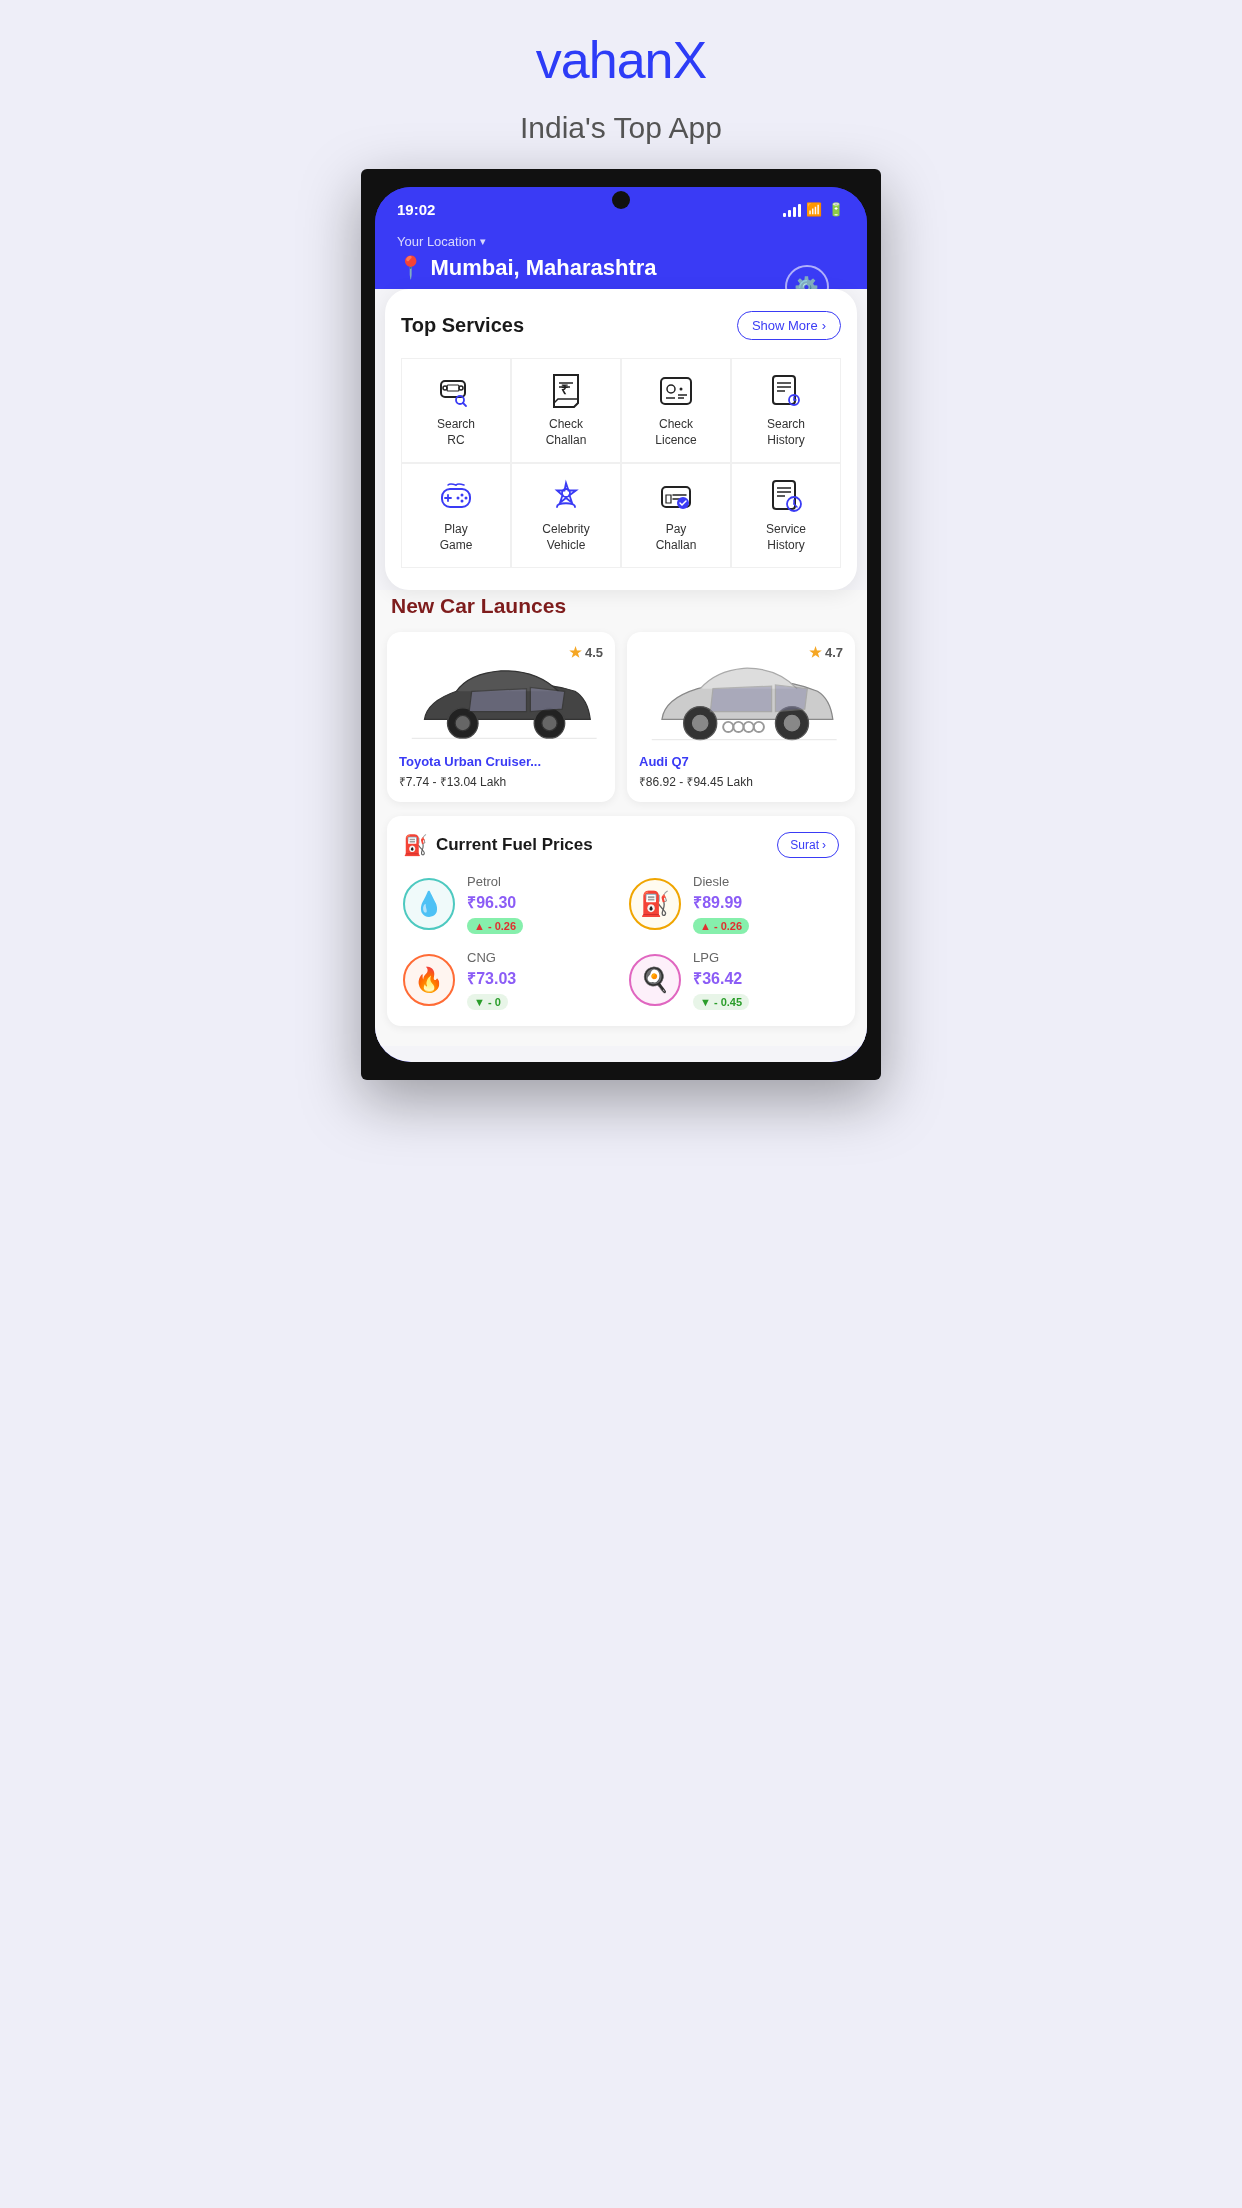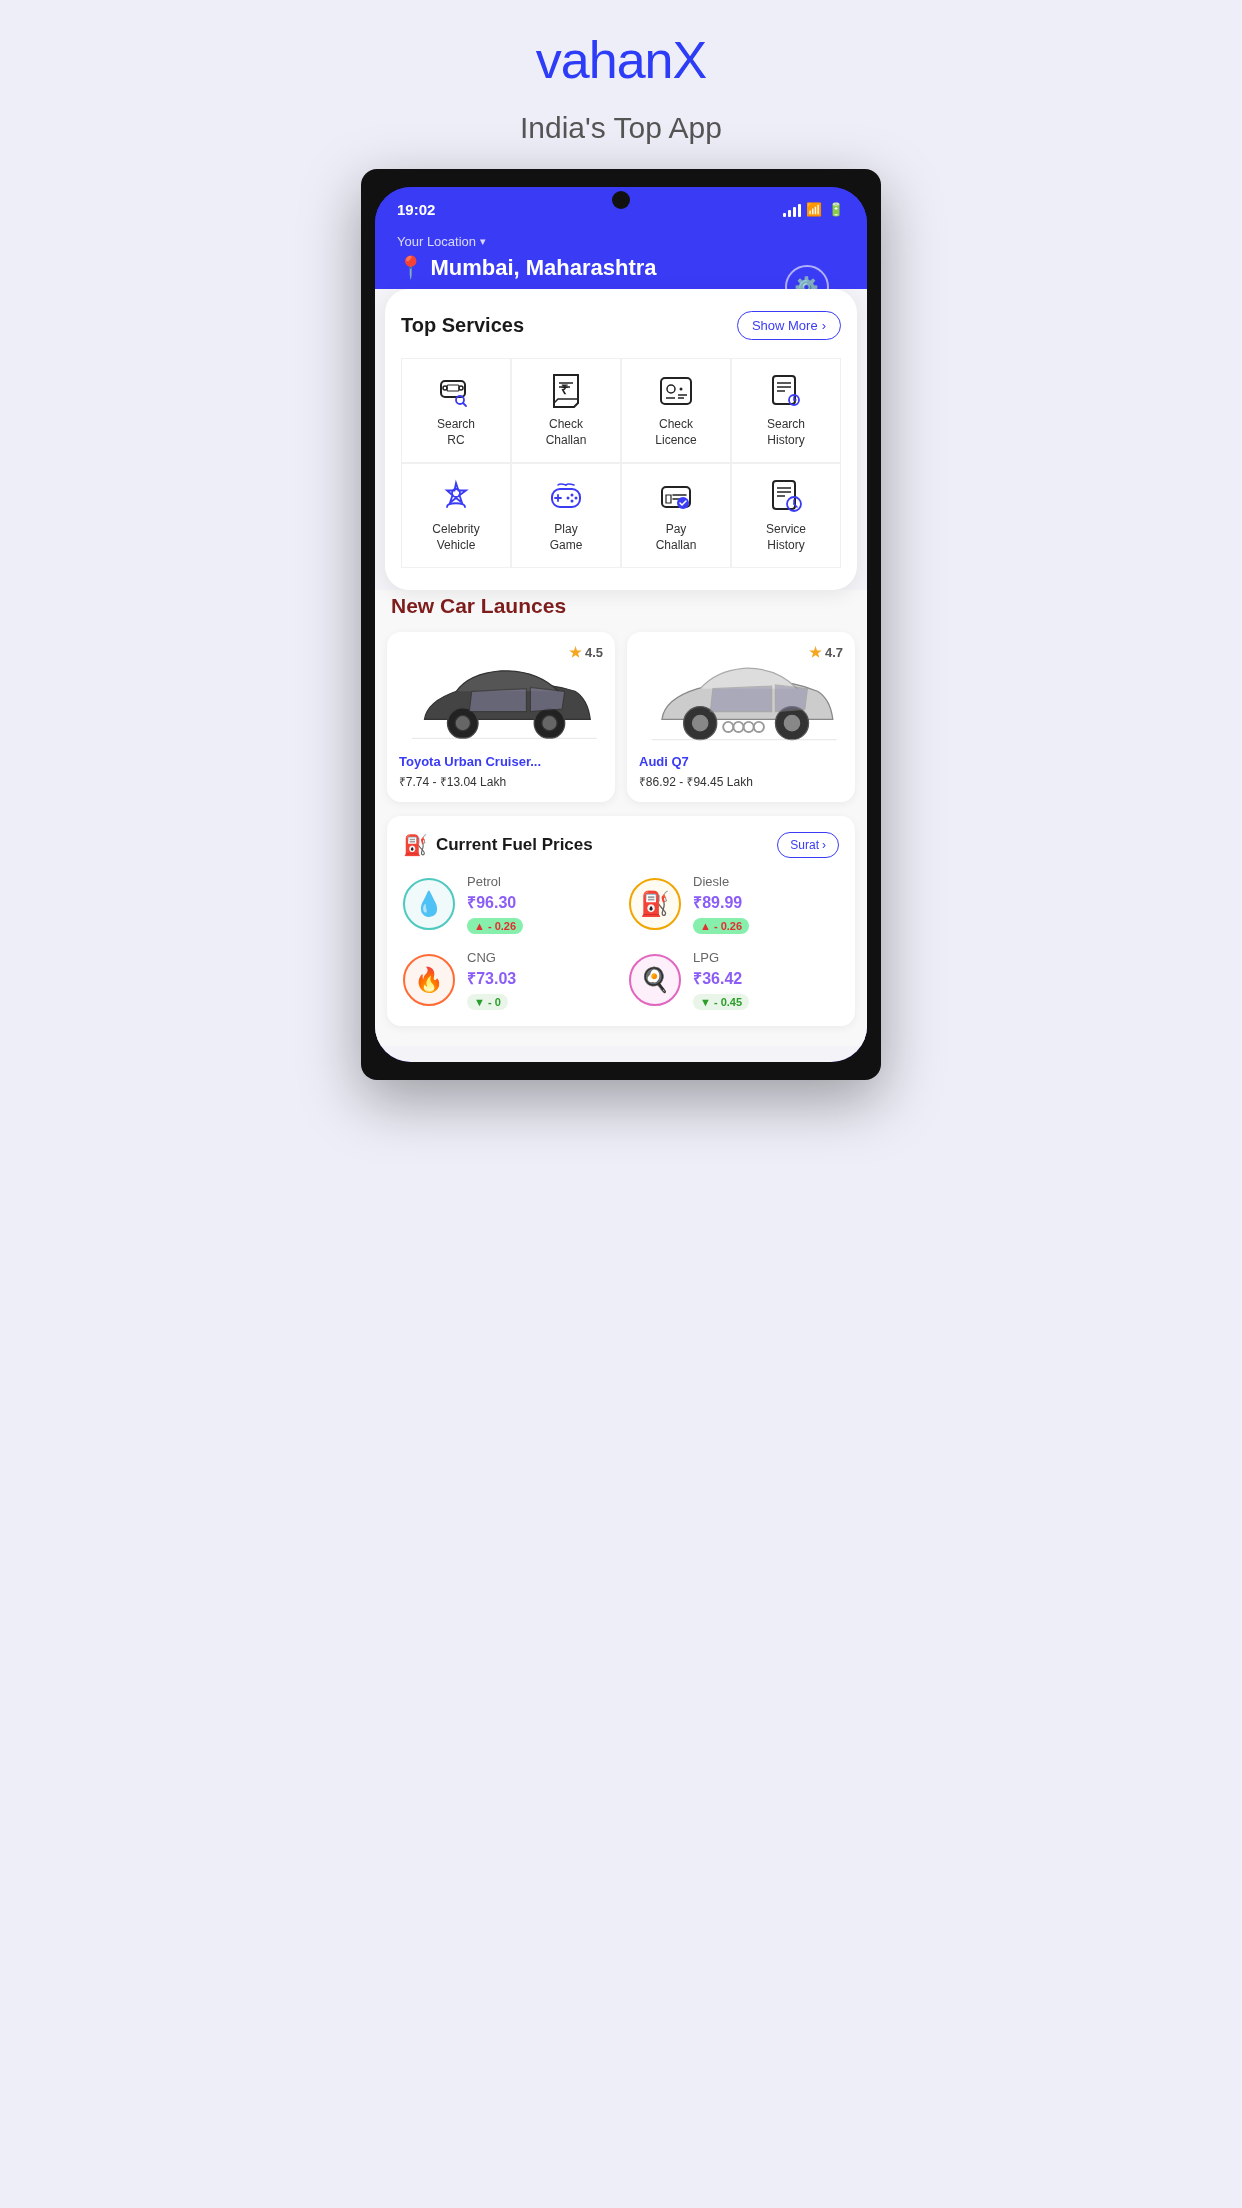--- a/index.html
+++ b/index.html
@@ -36,21 +36,21 @@
       font-size: 30px;
       color: #555;
       font-weight: 400;
       margin-top: 21px;
     }
 
     
     .phone-frame {
       width: 520px;
       background: #111;
-      border-radius: 16px;
+      border-radius: 6px;
       padding: 18px 14px;
       box-shadow: 0 20px 60px rgba(0,0,0,0.35);
       position: relative;
     }
 
     
     .phone-header {
       background: #3a3bf5;
       padding: 14px 22px 28px;
       color: white;
@@ -499,47 +499,47 @@
                 <circle cx="25" cy="26" r="5" stroke="#3a3bf5" stroke-width="1.8" fill="none"></circle>
                 <line x1="25" y1="23" x2="25" y2="26" stroke="#3a3bf5" stroke-width="1.5" stroke-linecap="round"></line>
                 <line x1="25" y1="26" x2="27" y2="26" stroke="#3a3bf5" stroke-width="1.5" stroke-linecap="round"></line>
               </svg>
             </div>
             <span class="service-label">Search<br>History</span>
           </div>
 
           <div class="service-item">
             <div class="service-icon">
-              <svg width="36" height="34" viewBox="0 0 36 34" fill="none" xmlns="http://www.w3.org/2000/svg">
-                <path d="M18 4l2.5 7.5H28l-6.5 4.7 2.5 7.5L18 19l-6 4.7 2.5-7.5L9 11.5h7.5z" stroke="#3a3bf5" stroke-width="1.8" fill="none"></path>
-                <circle cx="18" cy="14" r="4" stroke="#3a3bf5" stroke-width="1.8" fill="none"></circle>
-                <path d="M9 28c0-5 18-5 18 0" stroke="#3a3bf5" stroke-width="1.8" stroke-linecap="round" fill="none"></path>
-              </svg>
-            </div>
-            <span class="service-label">Celebrity<br>Vehicle</span>
-          </div>
-          <div class="service-item">
-            <div class="service-icon">
               <svg width="36" height="30" viewBox="0 0 36 30" fill="none" xmlns="http://www.w3.org/2000/svg">
                 <rect x="4" y="8" width="28" height="18" rx="8" stroke="#3a3bf5" stroke-width="2" fill="none"></rect>
                 <line x1="10" y1="14" x2="10" y2="20" stroke="#3a3bf5" stroke-width="1.8" stroke-linecap="round"></line>
                 <line x1="7" y1="17" x2="13" y2="17" stroke="#3a3bf5" stroke-width="1.8" stroke-linecap="round"></line>
                 <circle cx="24" cy="14" r="1.5" fill="#3a3bf5"></circle>
                 <circle cx="28" cy="17" r="1.5" fill="#3a3bf5"></circle>
                 <circle cx="24" cy="20" r="1.5" fill="#3a3bf5"></circle>
                 <circle cx="20" cy="17" r="1.5" fill="#3a3bf5"></circle>
                 <path d="M10 4c0 0 2-2 8 0" stroke="#3a3bf5" stroke-width="1.5" stroke-linecap="round" fill="none"></path>
                 <path d="M18 4c0 0 2-2 8 0" stroke="#3a3bf5" stroke-width="1.5" stroke-linecap="round" fill="none"></path>
               </svg>
             </div>
             <span class="service-label">Play<br>Game</span>
           </div>
           <div class="service-item">
             <div class="service-icon">
               <svg width="36" height="34" viewBox="0 0 36 34" fill="none" xmlns="http://www.w3.org/2000/svg">
+                <path d="M18 4l2.5 7.5H28l-6.5 4.7 2.5 7.5L18 19l-6 4.7 2.5-7.5L9 11.5h7.5z" stroke="#3a3bf5" stroke-width="1.8" fill="none"></path>
+                <circle cx="18" cy="14" r="4" stroke="#3a3bf5" stroke-width="1.8" fill="none"></circle>
+                <path d="M9 28c0-5 18-5 18 0" stroke="#3a3bf5" stroke-width="1.8" stroke-linecap="round" fill="none"></path>
+              </svg>
+            </div>
+            <span class="service-label">Celebrity<br>Vehicle</span>
+          </div>
+          <div class="service-item">
+            <div class="service-icon">
+              <svg width="36" height="34" viewBox="0 0 36 34" fill="none" xmlns="http://www.w3.org/2000/svg">
                 <rect x="4" y="8" width="28" height="20" rx="4" stroke="#222" stroke-width="2" fill="none"></rect>
                 <path d="M8 16h5v8H8z" stroke="#222" stroke-width="1.2" fill="none"></path>
                 <path d="M15 16h13" stroke="#222" stroke-width="1.5" stroke-linecap="round"></path>
                 <path d="M15 20h10" stroke="#222" stroke-width="1.5" stroke-linecap="round"></path>
                 <circle cx="25" cy="24" r="6" fill="#3a3bf5"></circle>
                 <path d="M22 24l2 2 4-4" stroke="white" stroke-width="1.5" stroke-linecap="round" fill="none"></path>
               </svg>
             </div>
             <span class="service-label">Pay<br>Challan</span>
           </div>

